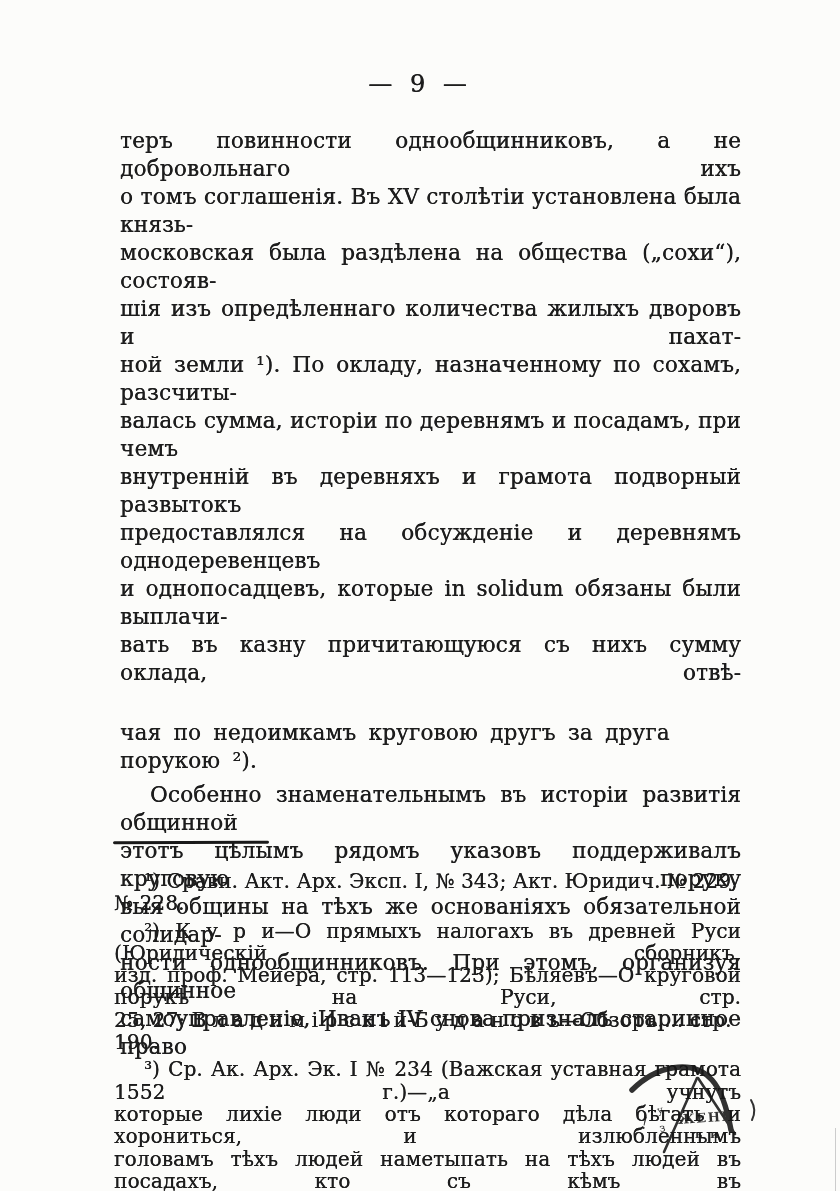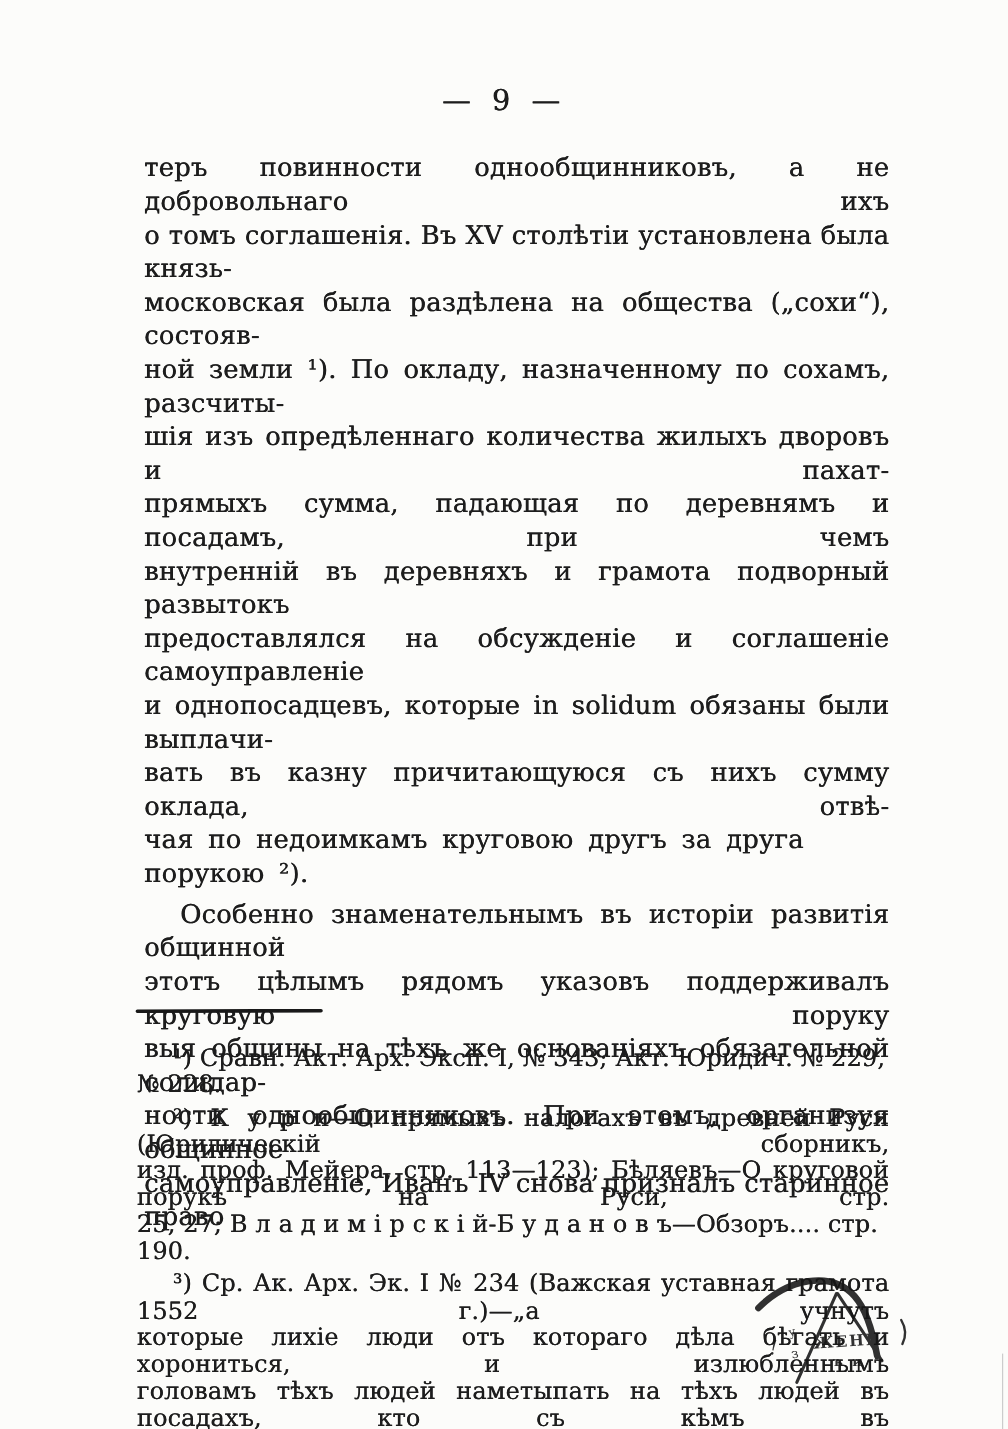--- a/index.html
+++ b/index.html
@@ -12,21 +12,21 @@
     font-size:24px;letter-spacing:5px;text-shadow:0.3px 0 0 currentColor;
   }
   .main{
     position:absolute;left:120px;top:127px;width:621px;
     font-size:21.5px;line-height:28px;letter-spacing:0.2px;
     text-shadow:0.35px 0 0 currentColor;
   }
   .para2{margin-top:6px;}
   .line{text-align:justify;text-align-last:justify;}
   .line.noj{text-align:left;text-align-last:left;}
-  .line.sp{word-spacing:0.24em;}
+  .line.sp{word-spacing:0.24em;margin-top:32px;}
   .ind{text-indent:30px;}
   .fnsep{
     position:absolute;left:113px;top:841px;width:156px;height:3px;
     background:#191919;border-radius:2px;transform:rotate(-0.2deg);
   }
   .fnotes{
     position:absolute;left:114px;top:870px;width:627px;
     font-size:20px;line-height:22.3px;letter-spacing:0.1px;
     text-shadow:0.25px 0 0 currentColor;
   }
@@ -44,25 +44,25 @@
 
 <div class="page">
 
   <div class="pagenum">— 9 —</div>
 
   <div class="main">
     <div>
       <div class="line">теръ повинности однообщинниковъ, а не добровольнаго ихъ</div>
       <div class="line">о томъ соглашенія. Въ XV столѣтіи установлена была князь-</div>
       <div class="line">московская была раздѣлена на общества („сохи“), состояв-</div>
+      <div class="line">шія изъ опредѣленнаго количества жилыхъ дворовъ и пахат-</div>
       <div class="line">ной земли ¹). По окладу, назначенному по сохамъ, разсчиты-</div>
-      <div class="line">шія изъ опредѣленнаго количества жилыхъ дворовъ и пахат-</div>
-      <div class="line">прямыхъ сумма, падающая по деревнямъ и посадамъ, при чемъ</div>
+      <div class="line">валась сумма, исторіи по деревнямъ и посадамъ, при чемъ</div>
       <div class="line">внутренній въ деревняхъ и грамота подворный развытокъ</div>
-      <div class="line">предоставлялся на обсужденіе и соглашеніе самоуправленіе</div>
+      <div class="line">предоставлялся на обсужденіе и деревнямъ однодеревенцевъ</div>
       <div class="line">и однопосадцевъ, которые in solidum обязаны были выплачи-</div>
       <div class="line">вать въ казну причитающуюся съ нихъ сумму оклада, отвѣ-</div>
       <div class="line noj sp">чая по недоимкамъ круговою другъ за друга порукою ²).</div>
     </div>
     <div class="para2">
       <div class="line ind">Особенно знаменательнымъ въ исторіи развитія общинной</div>
       <div class="line">этотъ цѣлымъ рядомъ указовъ поддерживалъ круговую поруку</div>
       <div class="line">выя общины на тѣхъ же основаніяхъ обязательной солидар-</div>
       <div class="line">ности однообщинниковъ. При этомъ, организуя общинное</div>
       <div class="line">самоуправленіе, Иванъ IV снова призналъ старинное право</div>

